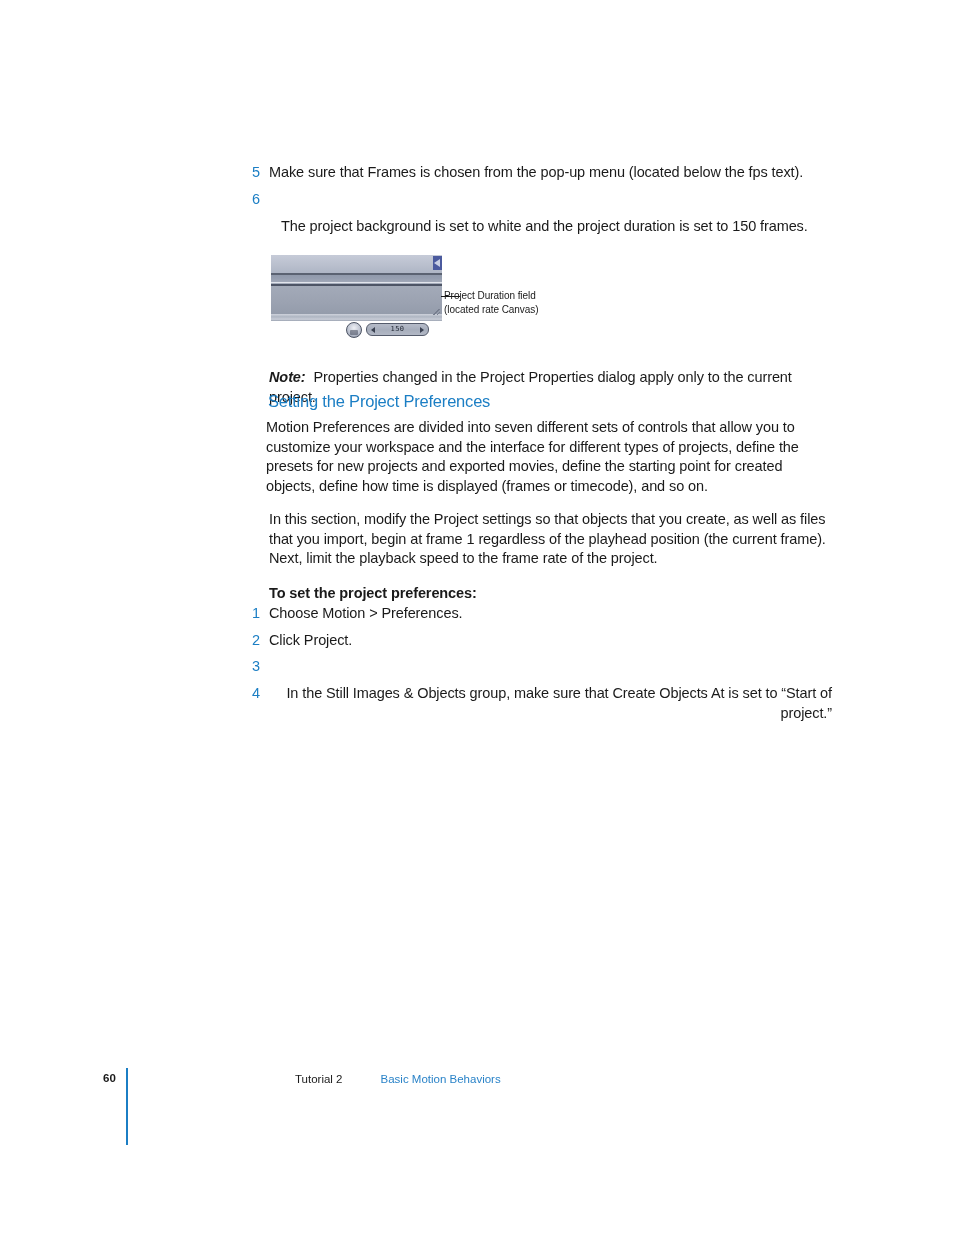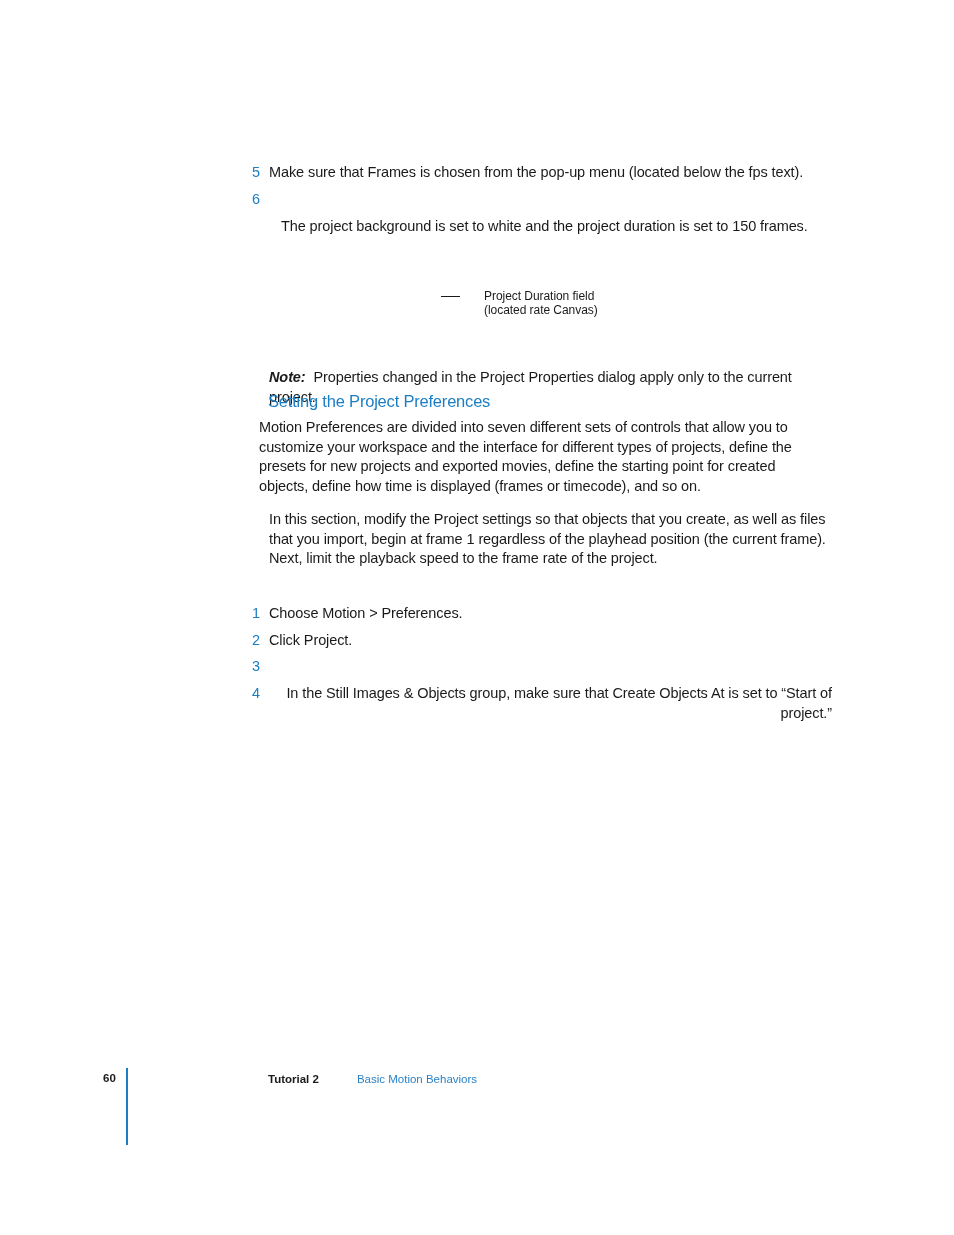--- a/index.html
+++ b/index.html
@@ -218,23 +218,23 @@
   .callout-line {
     position: absolute;
     left: 441px;
     top: 296px;
     width: 19px;
     height: 1px;
     background: #1a1a1a;
   }
   .callout-text {
     position: absolute;
-    left: 484px;
+    left: 444px;
     top: 289px;
-    font-size: 12px;
+    font-size: 10px;
     line-height: 14px;
     color: #1a1a1a;
     letter-spacing: -0.05px;
   }
 
   
   .footer-pagenum {
     position: absolute;
     left: 103px;
     top: 1072px;
@@ -253,22 +253,23 @@
   }
   .footer-caption {
     position: absolute;
     left: 268px;
     top: 1072px;
     font-size: 11.5px;
     line-height: 14px;
     white-space: nowrap;
   }
   .footer-caption .chap {
-    font-weight: 700;
-    color: #1a1a1a;
+    font-weight: 400;
+    color: #1a1a1a;
+    margin-left: 27px;
   }
   .footer-caption .title {
     color: #2a83c8;
     margin-left: 6px;
     padding-left: 32px;
   }
 </style>
 </head>
 <body>
 
@@ -278,37 +279,58 @@
     <span class="step-num">5</span>
     <span class="step-text">Make sure that Frames is chosen from the pop-up menu (located below the fps text).</span>
   </div>
 
   <div class="step" style="left:252px; top:190px; width:580px;">
     <span class="step-num">6</span>
   </div>
 
   <div class="para" style="left:269px; top:217px; width:565px;margin-left:12px;">The project background is set to white and the project duration is set to 150 frames.</div>
 
+  <div class="figure">
+    <div class="fig-top-band"></div>
+    <div class="fig-playhead"></div>
+    <div class="fig-top-band-line"></div>
+    <div class="fig-mid-band"></div>
+    <div class="fig-hairline-a"></div>
+    <div class="fig-hairline-b"></div>
+    <div class="fig-main">
+      <div class="fig-dial"></div>
+      <div class="fig-valuefield">
+        <span class="fig-arrow-left"></span>
+        <span class="val">150</span>
+        <span class="fig-arrow-right"></span>
+      </div>
+    </div>
+    <div class="fig-bottom-rule"></div>
+    <div class="fig-bottom">
+      <div class="fig-grip"></div>
+    </div>
+  </div>
 
   <div class="callout-line"></div>
   <div class="callout-text">
     <div>Project Duration field</div>
     <div>(located rate Canvas)</div>
   </div>
 
   <div class="para" style="left:269px; top:344px; width:555px;margin-top:24px;">
     <span class="note-label">Note:</span><span>&nbsp; </span><span>Properties changed in the Project Properties dialog apply only to the current project.</span>
   </div>
 
   <div class="section-heading">Setting the Project Preferences</div>
 
-  <div class="para" style="left:259px; top:418px; width:555px;">Motion Preferences are divided into seven different sets of controls that allow you to customize your workspace and the interface for different types of projects, define the presets for new projects and exported movies, define the starting point for created objects, define how time is displayed (frames or timecode), and so on.</div>
+  <div class="para" style="left:266px; top:418px; width:555px;">Motion Preferences are divided into seven different sets of controls that allow you to customize your workspace and the interface for different types of projects, define the presets for new projects and exported movies, define the starting point for created objects, define how time is displayed (frames or timecode), and so on.</div>
 
   <div class="para" style="left:269px; top:510px; width:560px;">In this section, modify the Project settings so that objects that you create, as well as files that you import, begin at frame 1 regardless of the playhead position (the current frame). Next, limit the playback speed to the frame rate of the project.</div>
 
+  <div class="para bold" style="left:269px; top:584px; width:500px;">To set the project preferences:</div>
 
   <div class="step" style="left:252px; top:604px; width:580px;">
     <span class="step-num">1</span>
     <span class="step-text">Choose Motion &gt; Preferences.</span>
   </div>
   <div class="step" style="left:252px; top:631px; width:580px;">
     <span class="step-num">2</span>
     <span class="step-text">Click Project.</span>
   </div>
   <div class="step" style="left:252px; top:657px; width:580px;">

